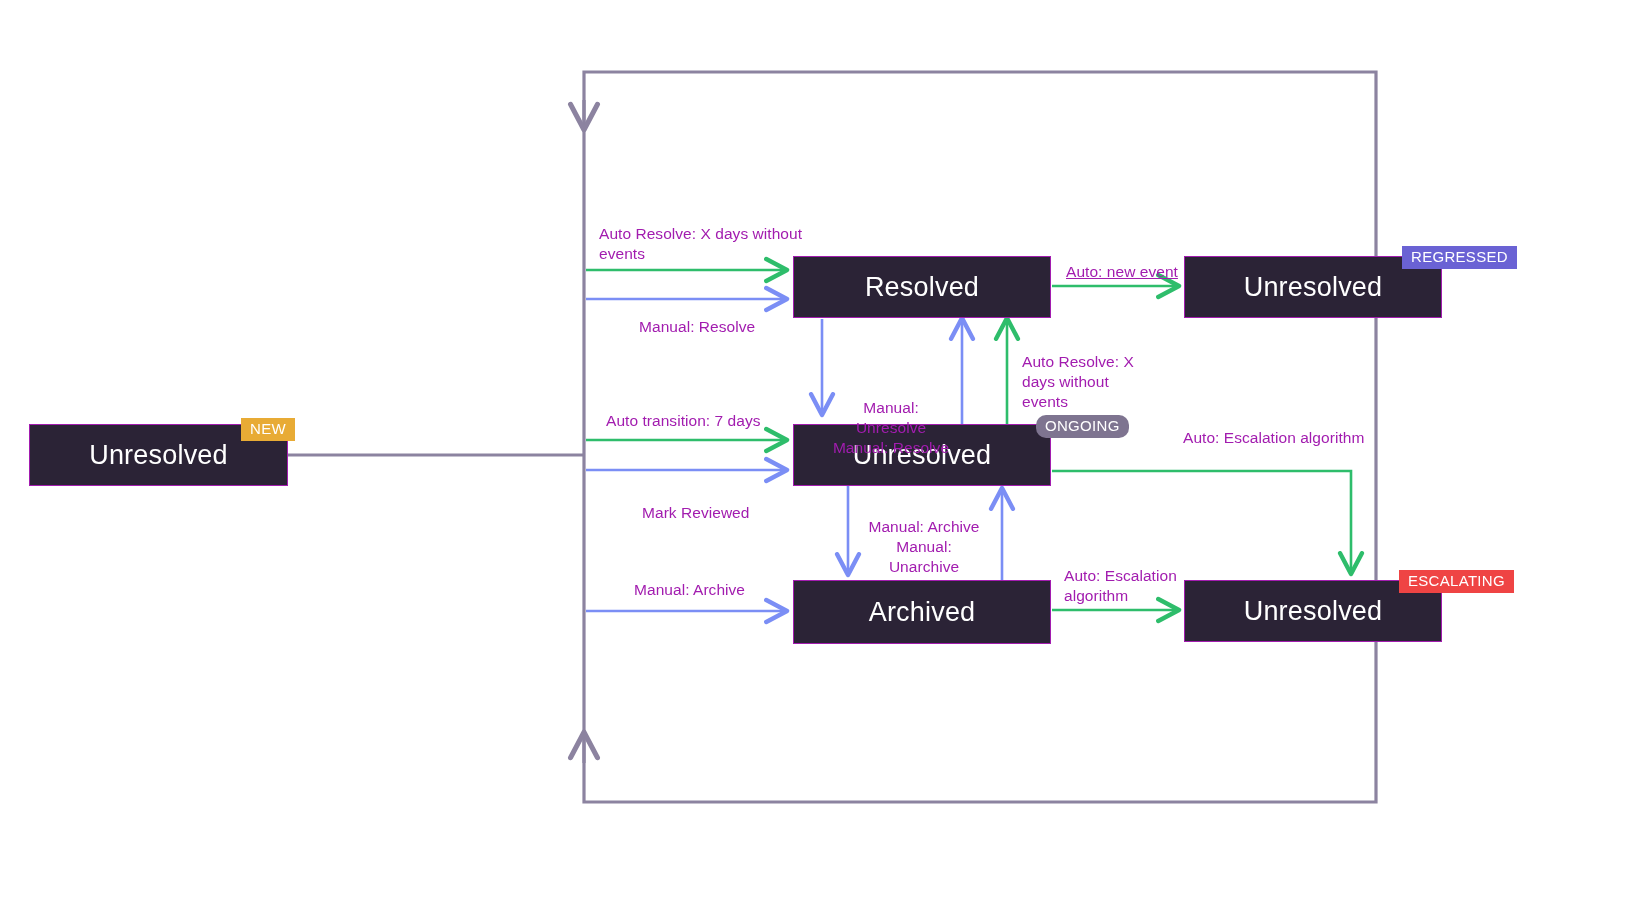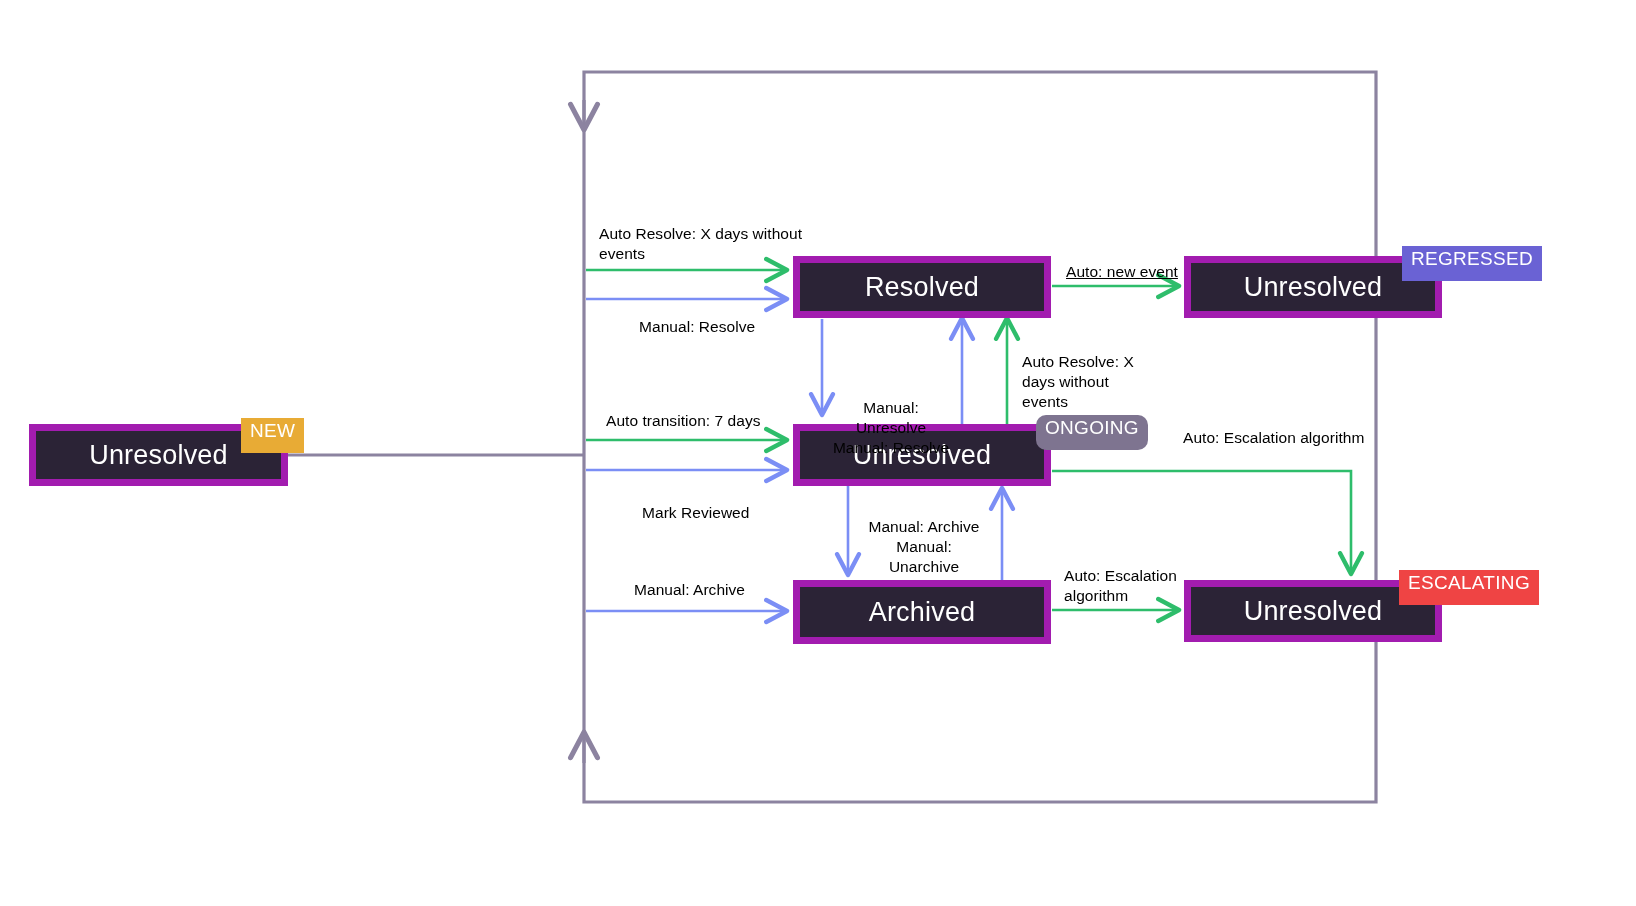--- a/index.html
+++ b/index.html
@@ -32,40 +32,40 @@
     position: absolute;
     background: #2b2336;
     color: #ffffff;
     display: flex;
     align-items: center;
     justify-content: center;
     font-size: 27px;
     font-weight: 400;
     letter-spacing: 0.2px;
     box-sizing: border-box;
-    border: 7px solid #a21caf;
+    border: 1px solid #a21caf;
   }
   .badge {
     position: absolute;
     color: #ffffff;
-    font-size: 19px;
+    font-size: 15px;
     font-weight: 400;
     letter-spacing: 0.3px;
-    padding: 3px 9px 12px 9px;
+    padding: 3px 9px 4px 9px;
     white-space: nowrap;
     line-height: 1.05;
   }
   .badge-new       { background: #e8ab35; }
   .badge-ongoing   { background: #7e7490; }
   .badge-regressed { background: #6a62d4; }
   .badge-escalating{ background: #ef4444; }
 
   .elabel {
     position: absolute;
-    color: #000000;
+    color: #a21caf;
     font-size: 15.5px;
     line-height: 1.28;
     white-space: pre-line;
     letter-spacing: 0.05px;
   }
   .elabel.center { text-align: center; }
 </style>
 </head>
 <body>
 

